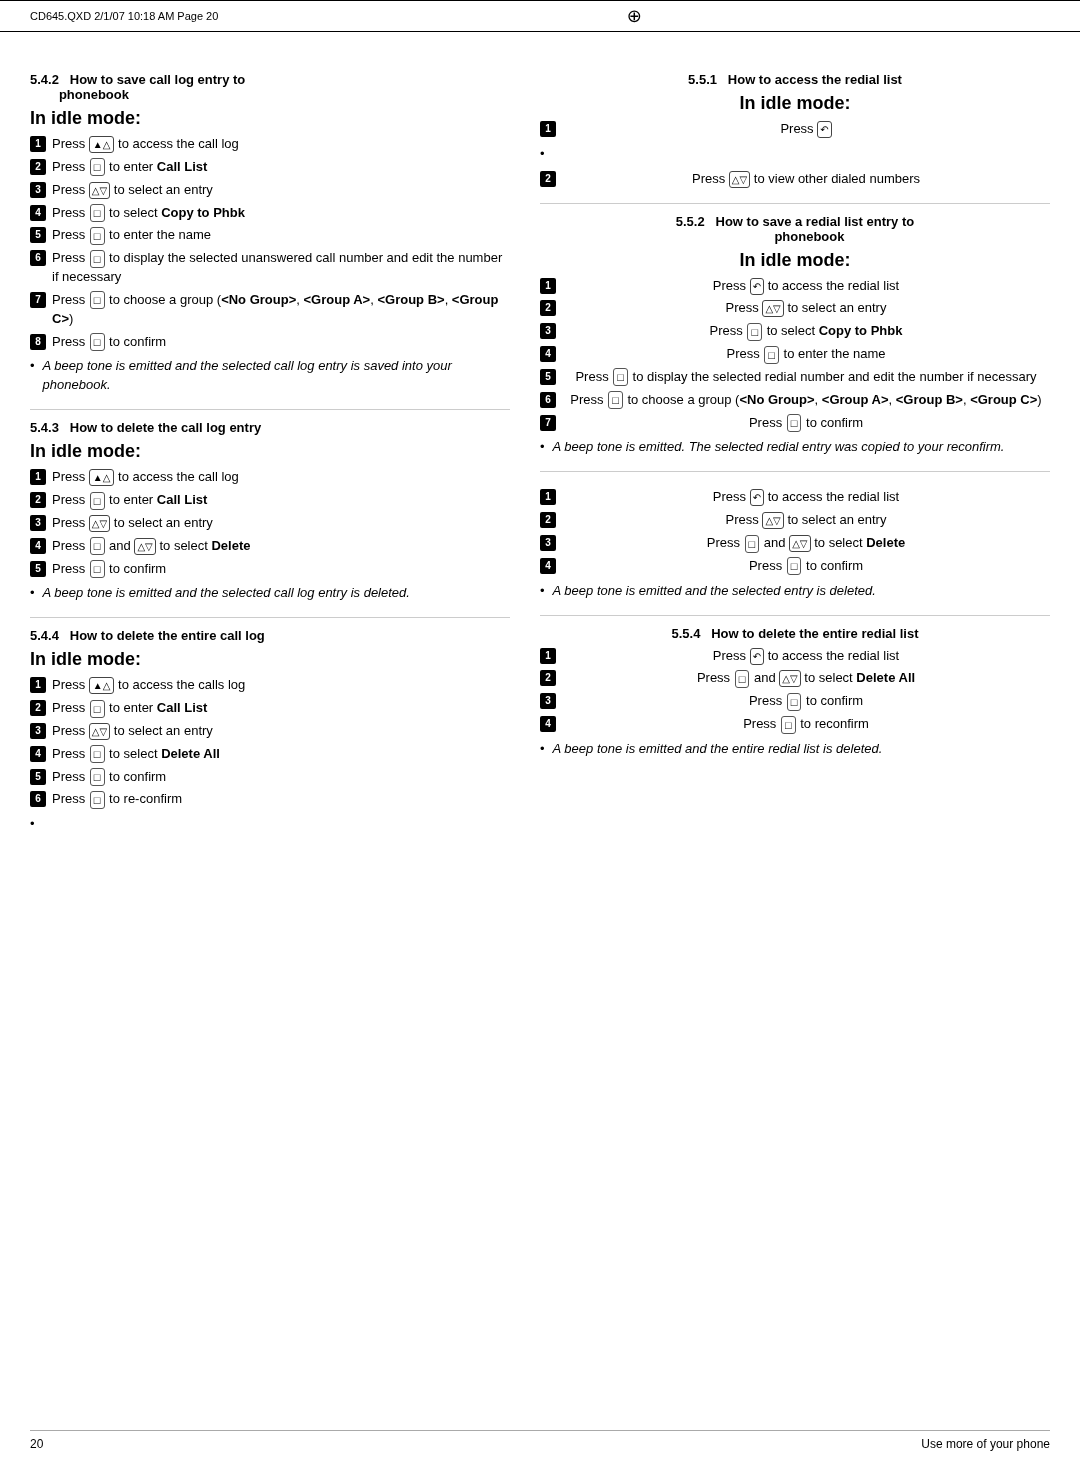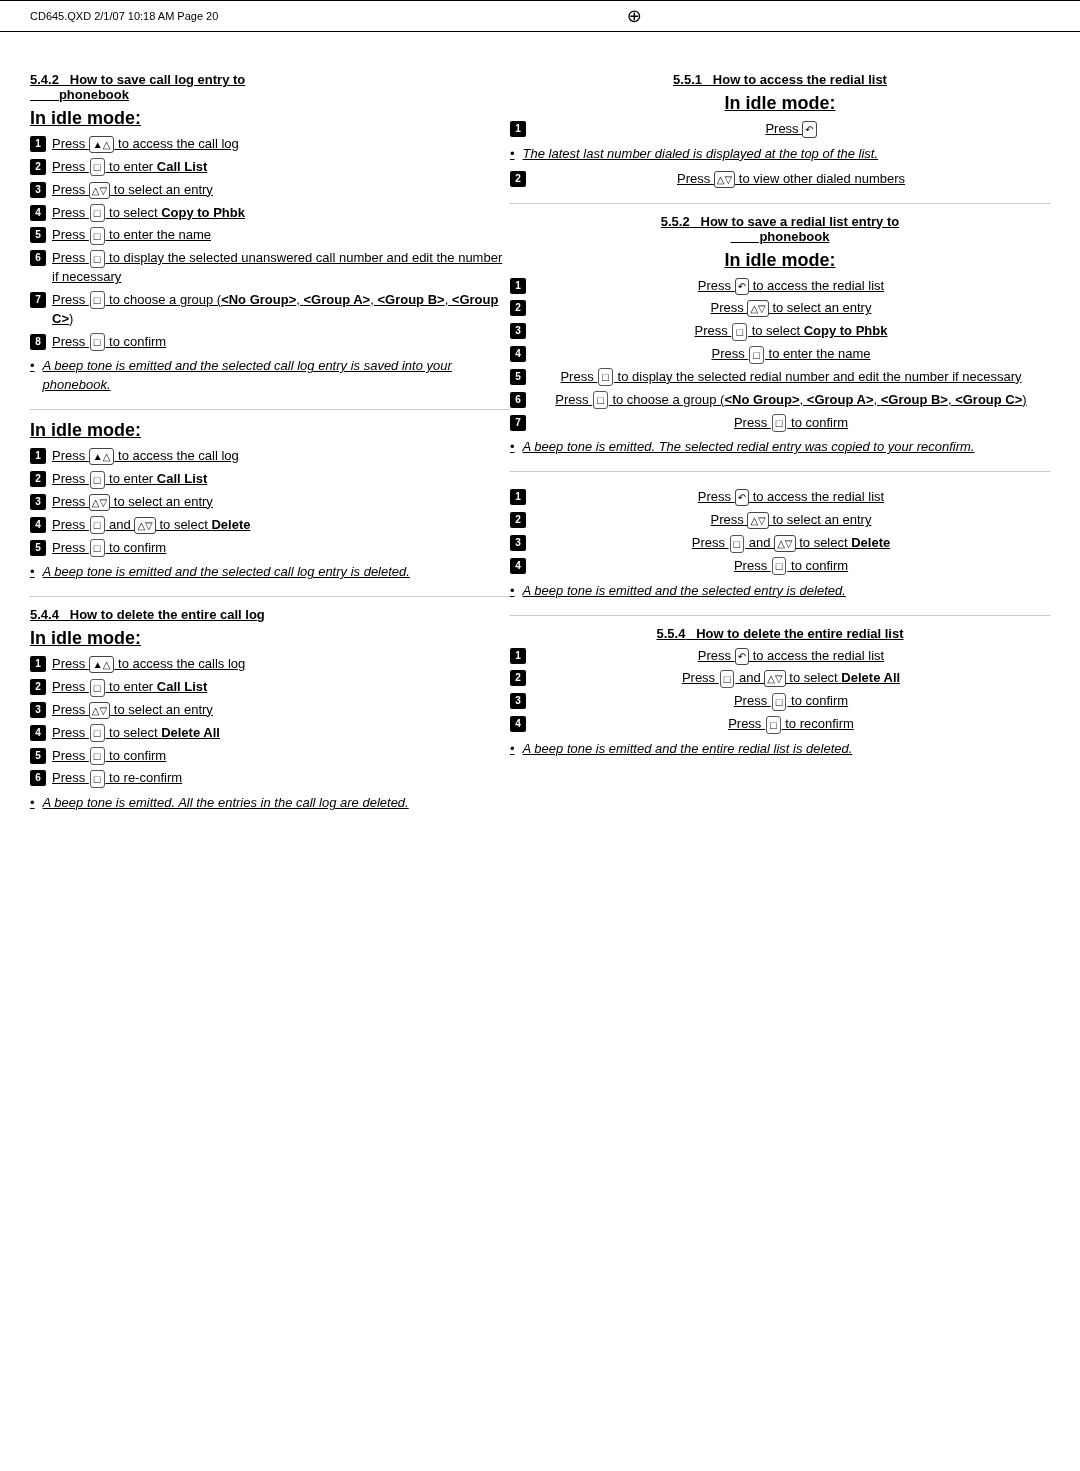--- a/index.html
+++ b/index.html
@@ -29,21 +29,21 @@
       font-size: 11px;
       display: flex;
       justify-content: space-between;
       align-items: center;
     }
 
     
     .content-area {
       display: flex;
       padding: 30px 30px 40px 30px;
-      text-decoration: underline;
+      gap: 30px;
     }
 
     .left-col {
       width: 480px;
       flex-shrink: 0;
     }
 
     .right-col {
       flex: 1;
       text-align: center;
@@ -248,20 +248,21 @@
             <span class="step-text">Press <span class="btn-icon">□</span> to confirm</span>
           </li>
         </ol>
         <div class="note-item">
           <span class="note-bullet">•</span>
           <span class="note-text">A beep tone is emitted and the selected call log entry is saved into your phonebook.</span>
         </div>
       </div>
 
       <div class="subsection">
+        <div class="section-title"><span>5.4.3</span>&nbsp;&nbsp;&nbsp;How to delete the call log entry</div>
         <div class="mode-label">In idle mode:</div>
         <ol class="steps-list">
           <li>
             <span class="step-num">1</span>
             <span class="step-text">Press <span class="icon-menu">▲△</span> to access the call log</span>
           </li>
           <li>
             <span class="step-num">2</span>
             <span class="step-text">Press <span class="btn-icon">□</span> to enter <b>Call List</b></span>
           </li>
@@ -308,41 +309,39 @@
             <span class="step-num">5</span>
             <span class="step-text">Press <span class="btn-icon">□</span> to confirm</span>
           </li>
           <li>
             <span class="step-num">6</span>
             <span class="step-text">Press <span class="btn-icon">□</span> to re-confirm</span>
           </li>
         </ol>
         <div class="note-item">
           <span class="note-bullet">•</span>
-          <span class="note-text">A beep tone is emitted. All the entries in the call log are deleted.</span>
         </div>
       </div>
 
 
     </div>
 
     <div class="right-col">
 
       <div class="subsection" style="border-top:none;">
         <div class="section-title"><span>5.5.1</span>&nbsp;&nbsp;&nbsp;How to access the redial list</div>
         <div class="mode-label">In idle mode:</div>
         <ol class="steps-list">
           <li>
             <span class="step-num">1</span>
             <span class="step-text">Press <span class="icon-redial">↶</span></span>
           </li>
         </ol>
         <div class="note-item">
           <span class="note-bullet">•</span>
-          <span class="note-text">The latest last number dialed is displayed at the top of the list.</span>
         </div>
         <ol class="steps-list">
           <li>
             <span class="step-num">2</span>
             <span class="step-text">Press <span class="icon-nav">△▽</span> to view other dialed numbers</span>
           </li>
         </ol>
       </div>
 
       <div class="subsection">
@@ -432,14 +431,18 @@
         <div class="note-item">
           <span class="note-bullet">•</span>
           <span class="note-text">A beep tone is emitted and the entire redial list is deleted.</span>
         </div>
       </div>
 
     </div>
 
   </div>
 
+  <div class="footer">
+    <span>20</span>
+    <span>Use more of your phone</span>
+  </div>
 
 </div>
 
 </body></html>

